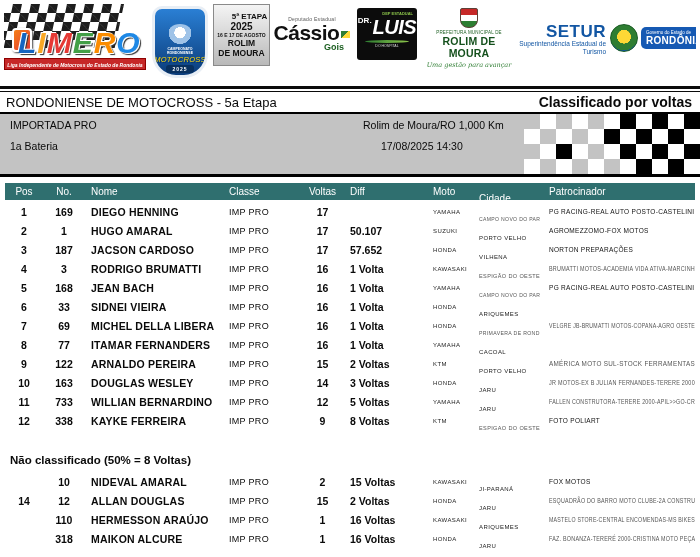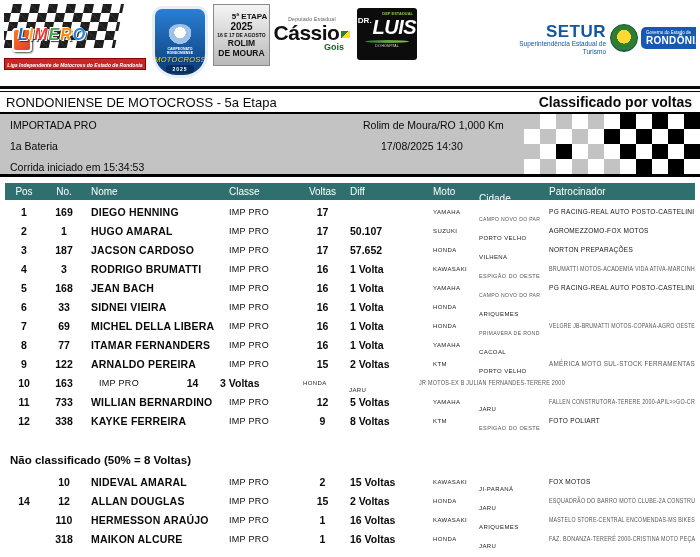--- a/index.html
+++ b/index.html
@@ -18,21 +18,21 @@
   .limero{left:4px;top:4px;width:142px;height:66px;}
   .limero-checker{
     position:absolute;left:0;top:0;width:120px;height:44px;
     background-image:
       linear-gradient(45deg,#111 25%,transparent 25%,transparent 75%,#111 75%),
       linear-gradient(45deg,#111 25%,#fff 25%,#fff 75%,#111 75%);
     background-position:0 0,9px 9px;background-size:18px 18px;
     transform:skewX(-12deg);transform-origin:top left;opacity:.95;
   }
   .limero-word{position:absolute;left:14px;top:22px;font-weight:bold;font-style:italic;
-    font-size:16px;letter-spacing:1px;text-shadow:1px 1px 0 #fff,-1px -1px 0 #fff,2px 2px 1px #333;}
+    font-size:30px;letter-spacing:1px;text-shadow:1px 1px 0 #fff,-1px -1px 0 #fff,2px 2px 1px #333;}
   .limero-icon{position:absolute;left:8px;top:24px;width:16px;height:20px;border-radius:4px;
     background:linear-gradient(135deg,#f57f17,#e53935);border:2px solid #fff;box-shadow:1px 1px 2px #444;}
   .limero-banner{position:absolute;left:0;bottom:0;width:100%;height:12px;background:#c62828;
     color:#fff;font-size:5px;font-weight:bold;font-style:italic;line-height:12px;text-align:center;
     border:1px solid #8e0000;box-sizing:border-box;}
   .badge{left:152px;top:6px;width:56px;height:72px;background:linear-gradient(180deg,#2a7fd4,#0b3c7a);
     border:3px solid #e8eef5;border-radius:10px 10px 24px 24px;box-sizing:border-box;
     display:flex;flex-direction:column;align-items:center;justify-content:flex-end;padding:2px;}
   .badge-rider{width:26px;height:22px;margin-bottom:1px;border-radius:50% 50% 4px 4px;
     background:radial-gradient(circle at 50% 40%,#fff 0 30%,#9fc3e8 31% 60%,transparent 61%);}
@@ -145,20 +145,26 @@
     </div>
     <div class="logo drluis">
       <div class="drluis-top">DEP ESTADUAL</div>
       <div class="drluis-mid">
         <span class="drluis-pre">DR.</span>
         <span class="drluis-big">LUIS</span>
       </div>
       <div class="drluis-swoosh"></div>
       <div class="drluis-bot">DO HOSPITAL</div>
     </div>
+    <div class="logo pref">
+      <div class="pref-crest"></div>
+      <div class="pref-small">PREFEITURA MUNICIPAL DE</div>
+      <div class="pref-big">ROLIM DE MOURA</div>
+      <div class="pref-script">Uma gestão para avançar</div>
+    </div>
     <div class="logo setur">
       <div class="setur-big">SETUR</div>
       <div class="setur-small">Superintendência Estadual de</div>
       <div class="setur-small">Turismo</div>
     </div>
     <div class="logo rondonia">
       <div class="ro-crest"></div>
       <div class="ro-box">
         <div class="ro-small">Governo do Estado de</div>
         <div class="ro-big">RONDÔNIA</div>
@@ -171,21 +177,20 @@
   <div class="titlebar">
     <div class="title-left">RONDONIENSE DE MOTOCROSS - 5a Etapa</div>
     <div class="title-right">Classificado por voltas</div>
   </div>
 
   <div class="infobox">
     <div class="info-item i-cat">IMPORTADA PRO</div>
     <div class="info-item i-track">Rolim de Moura/RO 1,000 Km</div>
     <div class="info-item i-heat">1a Bateria</div>
     <div class="info-item i-dt">17/08/2025 14:30</div>
-    <div class="info-item i-start">Corrida iniciado em 15:34:53</div>
     <div class="checker" id="checker">
         <div class="ck-g"></div>
         <div class="ck-w"></div>
         <div class="ck-g"></div>
         <div class="ck-w"></div>
         <div class="ck-g"></div>
         <div class="ck-w"></div>
         <div class="ck-b"></div>
         <div class="ck-w"></div>
         <div class="ck-b"></div>
@@ -335,20 +340,21 @@
         <div class="cell col-classe"><span>IMP PRO</span></div>
         <div class="cell col-voltas"><span>15</span></div>
         <div class="cell col-diff"><span>2 Voltas</span></div>
         <div class="cell col-moto"><span class="fit">KTM</span></div>
         <div class="cell col-cidade"><span class="fit">PORTO VELHO</span></div>
         <div class="cell col-patro"><span class="fit" style="transform: scaleX(0.973333); color: rgb(85, 85, 85);">AMÉRICA MOTO SUL-STOCK FERRAMENTAS</span></div>
       </div>
       <div class="row">
         <div class="cell col-pos"><span>10</span></div>
         <div class="cell col-no"><span>163</span></div>
+        <div class="cell col-nome"><span>DOUGLAS WESLEY</span></div>
         <div class="cell col-classe"><span>IMP PRO</span></div>
         <div class="cell col-voltas"><span>14</span></div>
         <div class="cell col-diff"><span>3 Voltas</span></div>
         <div class="cell col-moto"><span class="fit">HONDA</span></div>
         <div class="cell col-cidade"><span class="fit">JARU</span></div>
         <div class="cell col-patro"><span class="fit" style="transform: scaleX(0.83908); color: rgb(85, 85, 85);">JR MOTOS-EX B JULIAN FERNANDES-TERERE 2000</span></div>
       </div>
       <div class="row">
         <div class="cell col-pos"><span>11</span></div>
         <div class="cell col-no"><span>733</span></div>

